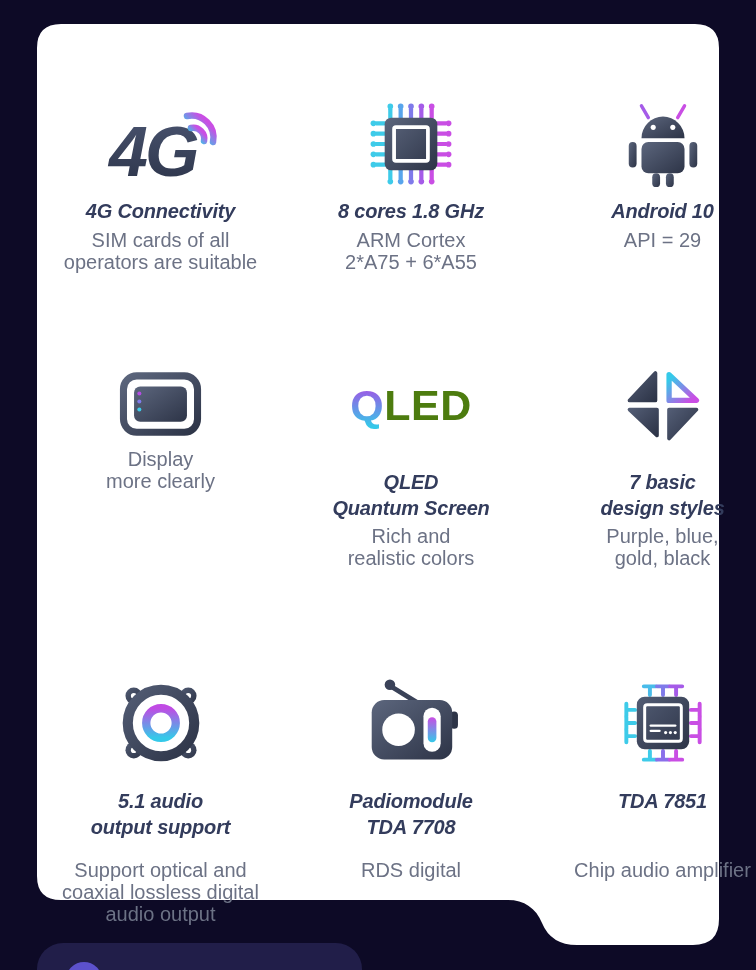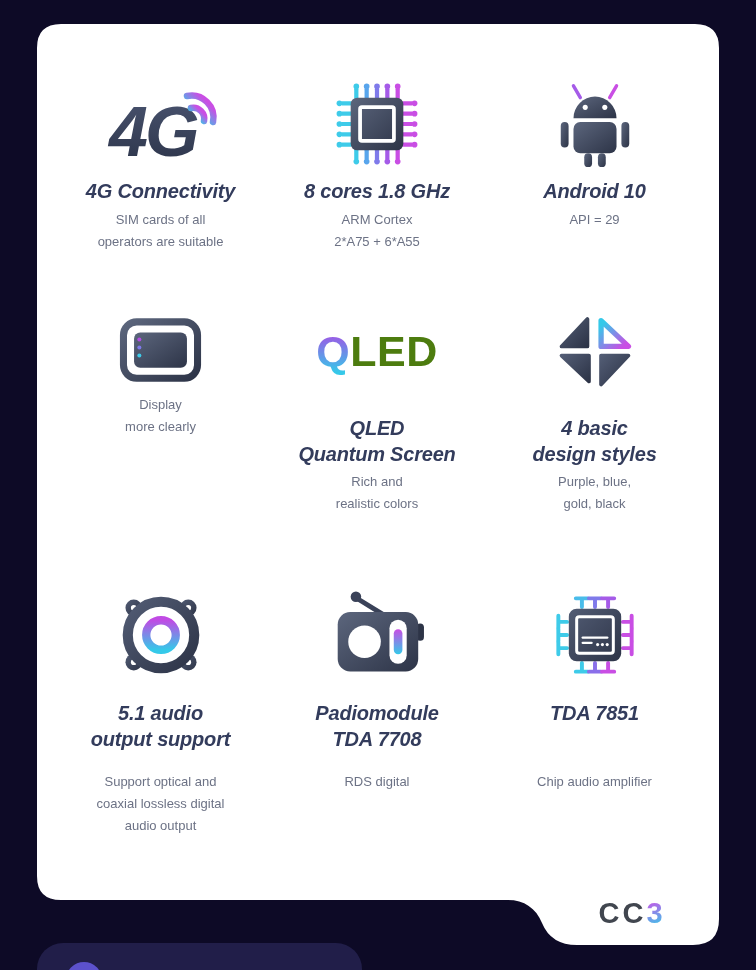--- a/index.html
+++ b/index.html
@@ -6,43 +6,44 @@
   html,body { width:756px; height:970px; }
   body {
     background:#0D0A26;
     font-family:"Liberation Sans", sans-serif;
     position:relative; overflow:hidden;
   }
   .stage { position:absolute; inset:0; }
   .card-shape { position:absolute; left:0; top:0; }
 
   .grid {
-    position:absolute; left:37px; top:16px; width:634px;
+    position:absolute; left:37px; top:36px; width:634px;
     display:grid;
     grid-template-columns:247px 186px 249px;
     grid-template-rows:252px 284px auto;
+    gap:34px;
   }
   .cell { display:flex; flex-direction:column; align-items:center; text-align:center; }
   .icon-box { display:flex; align-items:center; justify-content:center; }
   .r1 .icon-box { height:96px; margin-top:60px; }
   .r1 .title    { margin-top:6px;  min-height:26px; }
   .r1 .subtitle { margin-top:5px; }
   .r2 .icon-box { height:78px; margin-top:44px; }
   .r2 .title    { margin-top:25px; min-height:52px; }
   .r2 .subtitle { margin-top:4px; }
   .r3 .icon-box { height:96px; margin-top:35px; }
   .r3 .title    { margin-top:17px; min-height:52px; }
   .r3 .subtitle { margin-top:19px; }
 
   .title {
     font-size:20px; font-weight:700; color:#333C5C;
     line-height:26px; letter-spacing:-0.2px; white-space:pre-line;font-style:italic;
   }
   .subtitle {
-    font-size:13px; color:#6C7285; line-height:22px; white-space:pre-line;
+    font-size:20px; color:#6C7285; line-height:22px; white-space:pre-line;
   }
 
   .qled-logo { font-size:43px; font-weight:700; letter-spacing:0.5px; line-height:78px; }
   .qled-logo .grad-q {
     background:linear-gradient(180deg,#A64FE5 10%,#35C9E9 95%);
     -webkit-background-clip:text; background-clip:text; color:transparent;
   }
   .qled-logo .dark-led { color:#4d7c0f; }
 
   .cc3-logo {
@@ -259,21 +260,21 @@
               <stop offset="0.1" stop-color="#35C9E9"></stop>
                 <stop offset="0.9" stop-color="#C94EE4"></stop>
             </linearGradient>
           </defs>
           <path d="M40,8 L40,44 L6,44 Z" fill="url(#pwslate)" stroke="url(#pwslate)" stroke-width="5" stroke-linejoin="round"></path>
           <path d="M58,10 L94,44 L58,44 Z" fill="none" stroke="url(#pwgrad)" stroke-width="7" stroke-linejoin="round"></path>
           <path d="M6,56 L42,56 L42,90 Z" fill="url(#pwslate)" stroke="url(#pwslate)" stroke-width="5" stroke-linejoin="round"></path>
           <path d="M58,56 L94,56 L58,94 Z" fill="url(#pwslate)" stroke="url(#pwslate)" stroke-width="5" stroke-linejoin="round"></path>
         </svg>
       </div>
-      <div class="title">4 basic
+      <div class="title">7 basic
 design styles</div>
       <div class="subtitle">Purple, blue,
 gold, black</div>
     </div>
 
     <div class="cell r3">
       <div class="icon-box">
         <svg width="96" height="96" viewBox="0 0 104 104">
           <defs>
             <linearGradient id="spslate" x1="0" y1="0" x2="1" y2="1">
@@ -376,21 +377,18 @@
           <circle cx="63.5" cy="66" r="1.8" fill="#FFFFFF"></circle>
           <circle cx="69" cy="66" r="1.8" fill="#FFFFFF"></circle>
         </svg>
       </div>
       <div class="title">TDA 7851</div>
       <div class="subtitle">Chip audio amplifier</div>
     </div>
 
   </div>
 
-  <div class="cc3-logo">
-    <span class="cc">CC</span><span class="three">3</span>
-  </div>
 
   <div class="next-card">
     <div class="next-dot"></div>
   </div>
 
 </div>
 
 </body></html>

